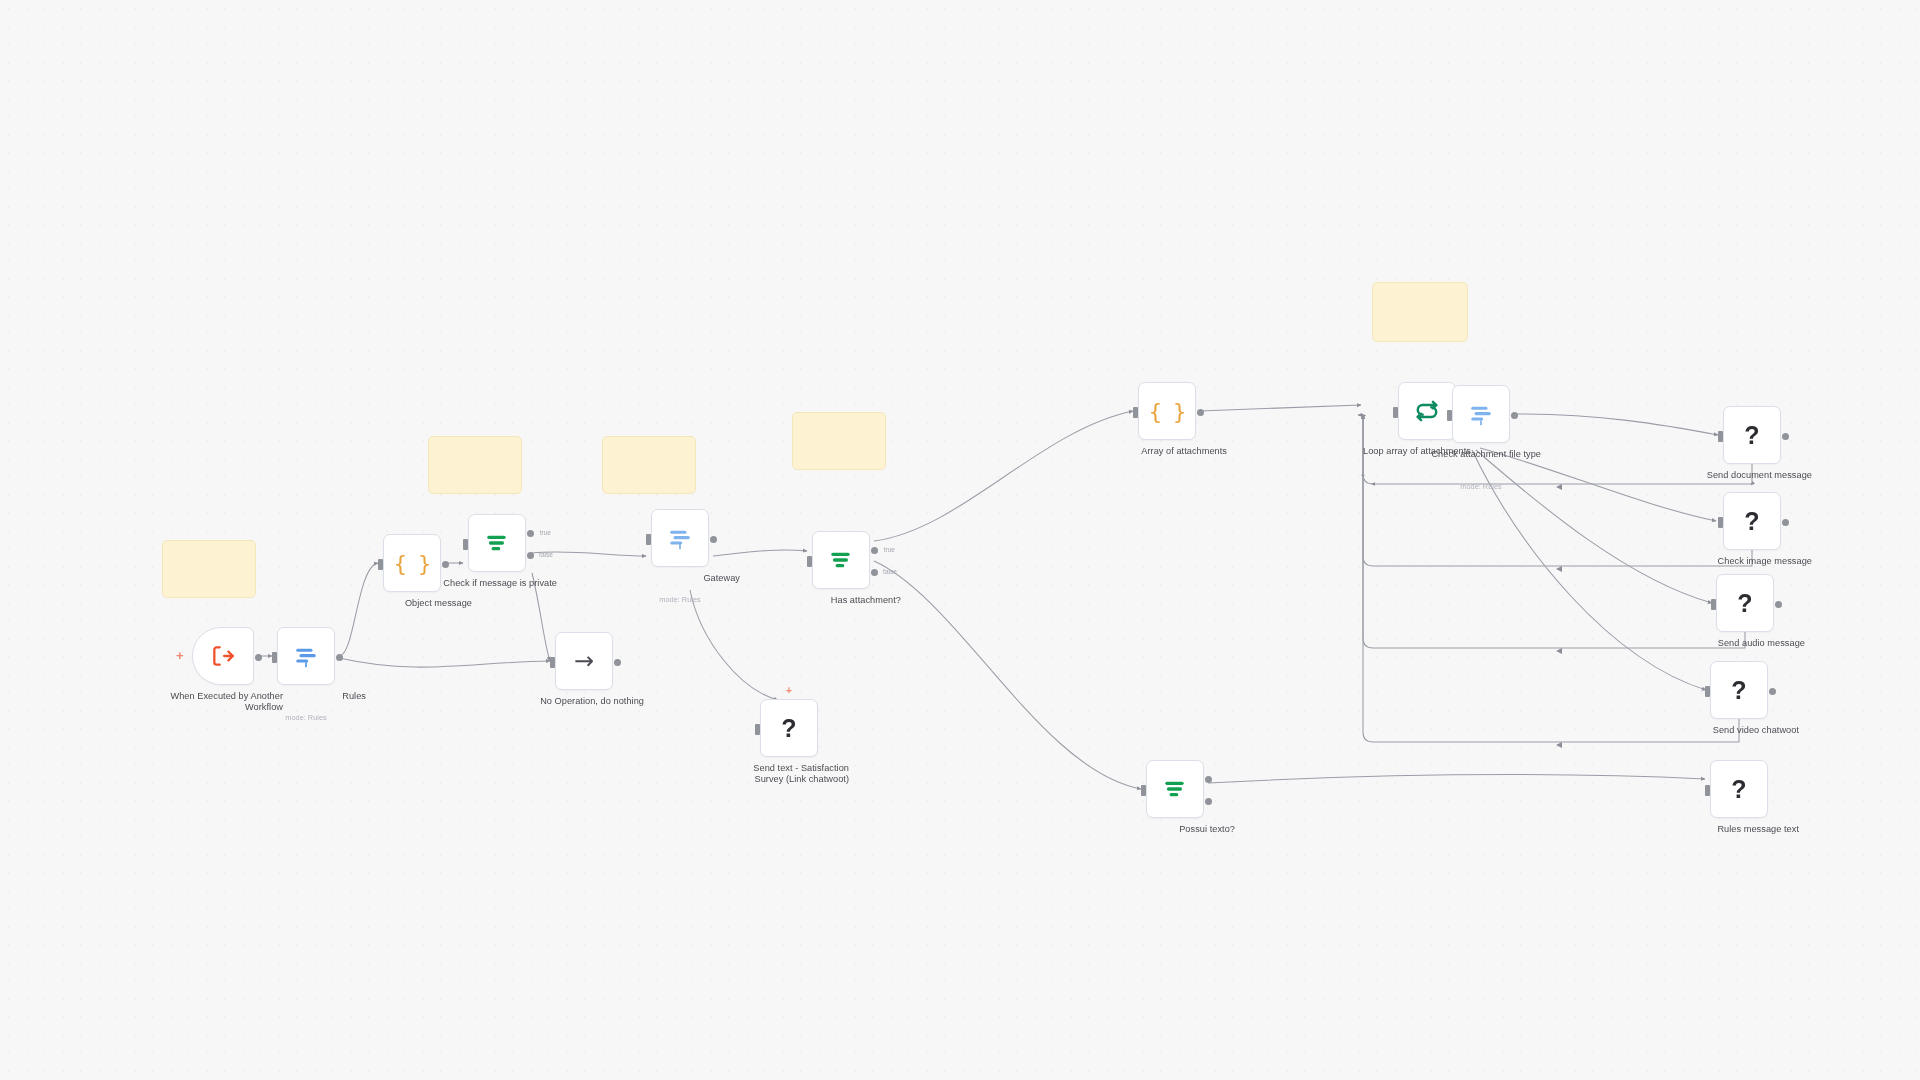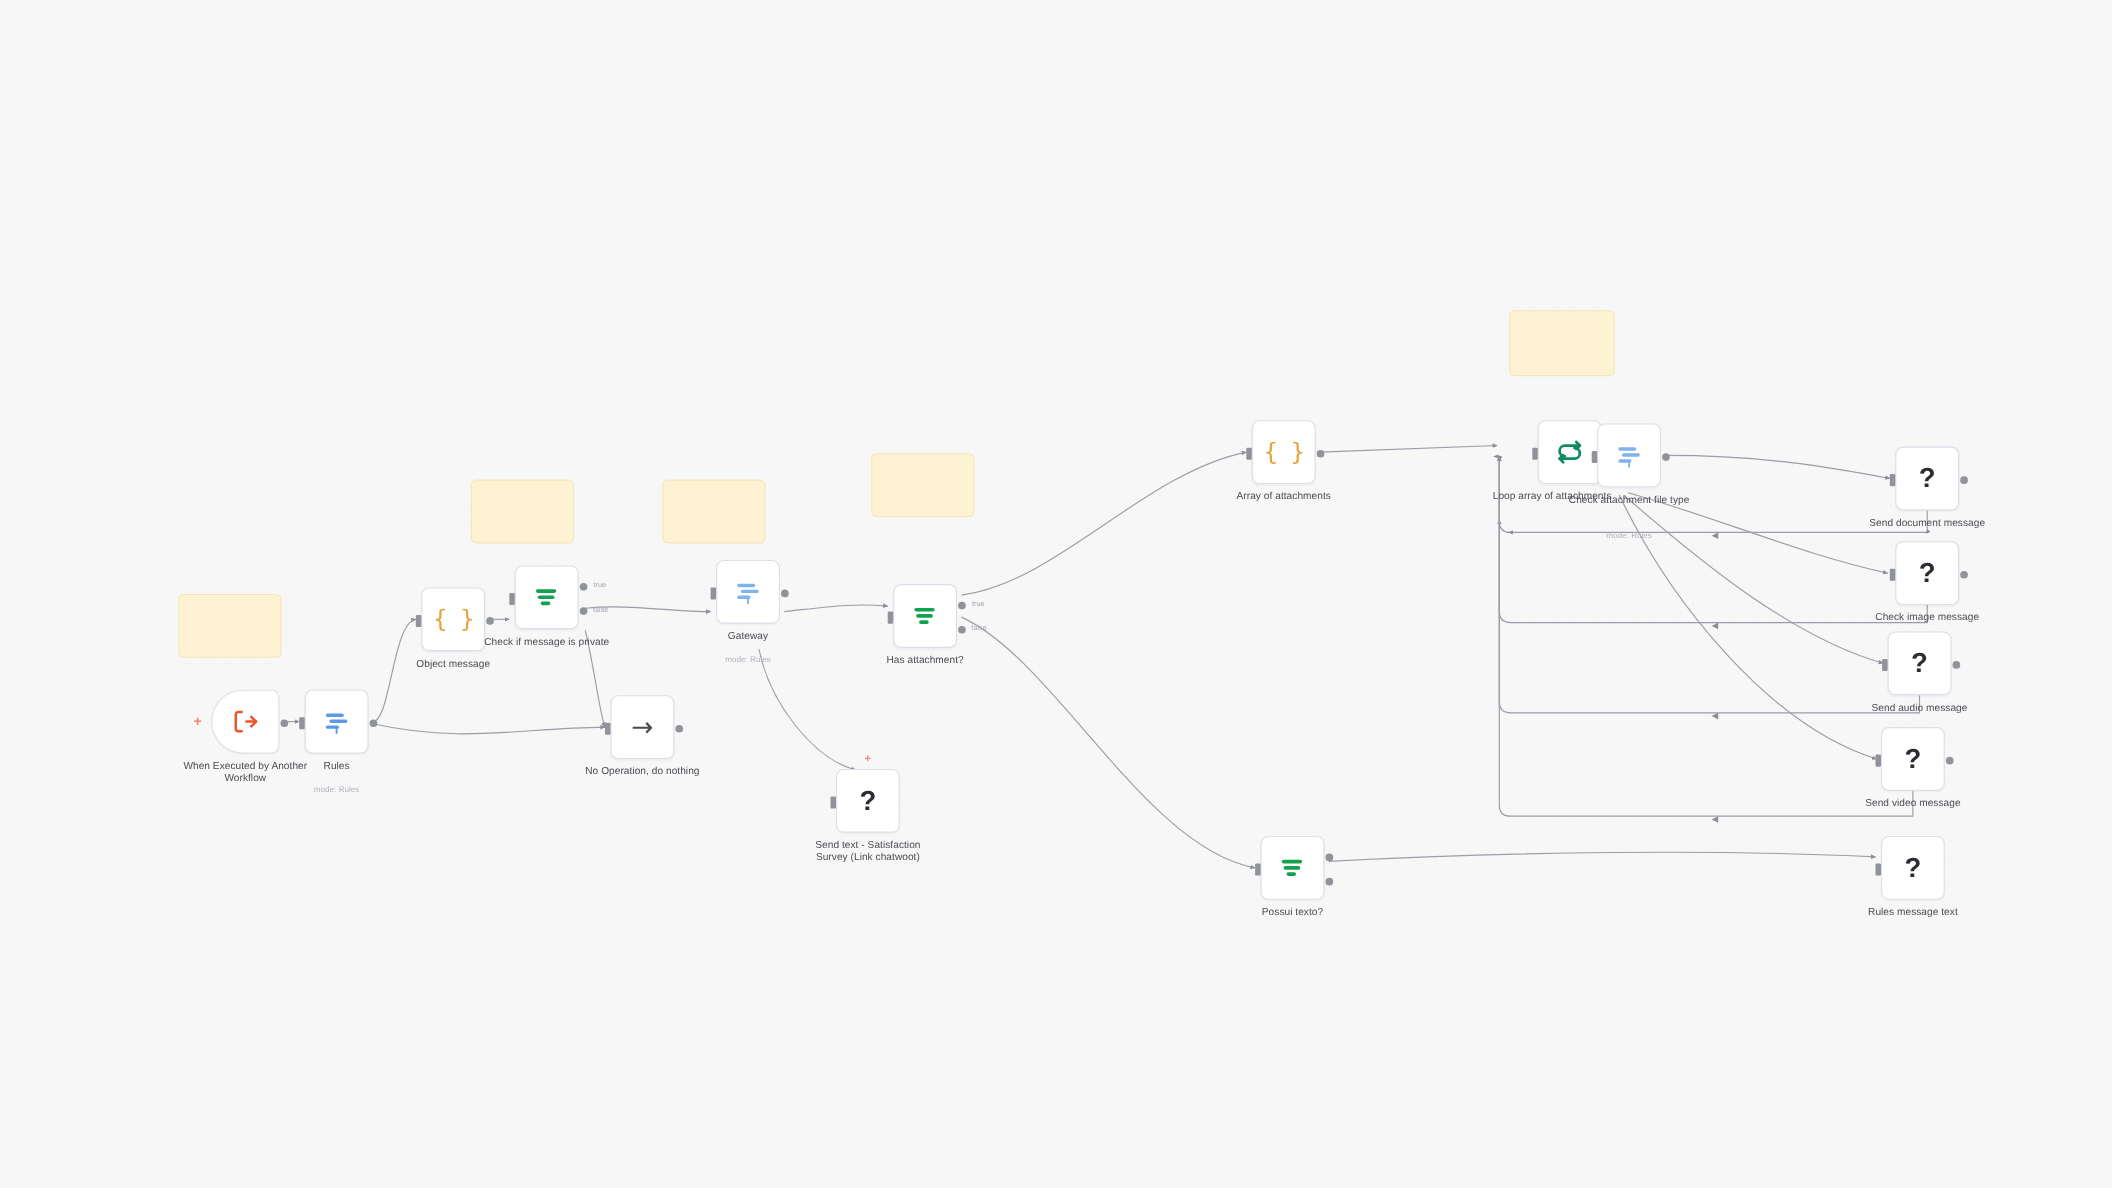--- a/index.html
+++ b/index.html
@@ -56,21 +56,21 @@
     border-top-left-radius: 29px;
     border-bottom-left-radius: 29px;
     width: 62px;
   }
   .node-label {
     position: absolute;
     top: 64px;
     left: 50%;
     transform: translateX(-50%);
     width: 120px;
-    text-align: center;
+    text-align: right;
     font-size: 9.2px;
     line-height: 11px;
     color: #4B4B52;
     white-space: normal;
     letter-spacing: .05px;
   }
   .node-sub {
     position: absolute;
     left: 50%;
     transform: translateX(-50%);
@@ -380,21 +380,21 @@
     </div>
     <div class="node-label">Send audio message</div>
   </div>
 
   <div class="node" style="left:1710px;top:661px;">
     <div class="node-box">
       <span class="port in" style="left:-6px;top:24px;"></span>
       <span class="qmark">?</span>
       <span class="port" style="right:-9px;top:26px;"></span>
     </div>
-    <div class="node-label">Send video message</div>
+    <div class="node-label">Send video chatwoot</div>
   </div>
 
   <div class="node" style="left:1146px;top:760px;">
     <div class="node-box">
       <span class="port in" style="left:-6px;top:24px;"></span>
       <span>
         <svg class="ic" width="26" height="26" viewBox="0 0 24 24">
           <rect x="3" y="5.2" width="17" height="3.1" rx="1.5" fill="#12A150"></rect>
           <rect x="4.5" y="10.4" width="14" height="3.1" rx="1.5" fill="#12A150"></rect>
           <rect x="7" y="15.6" width="8" height="3.1" rx="1.5" fill="#12A150"></rect>

